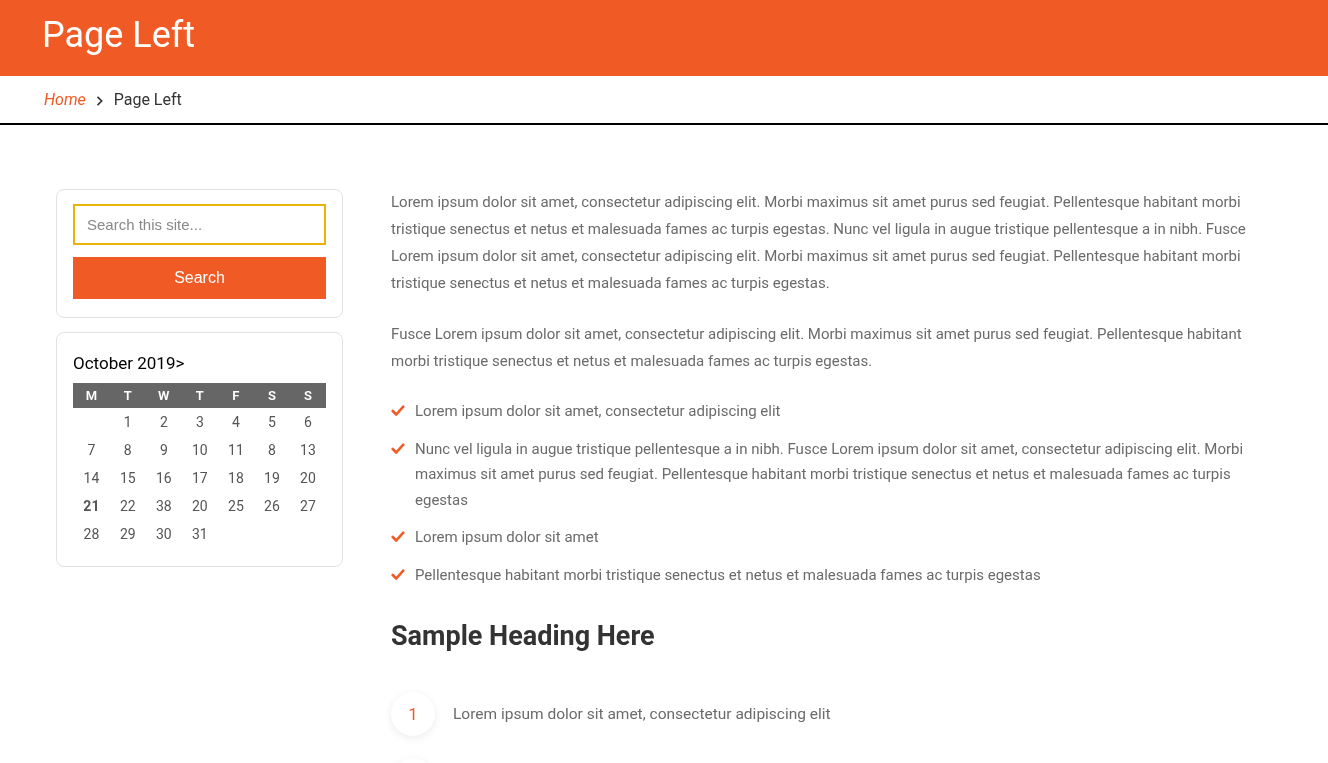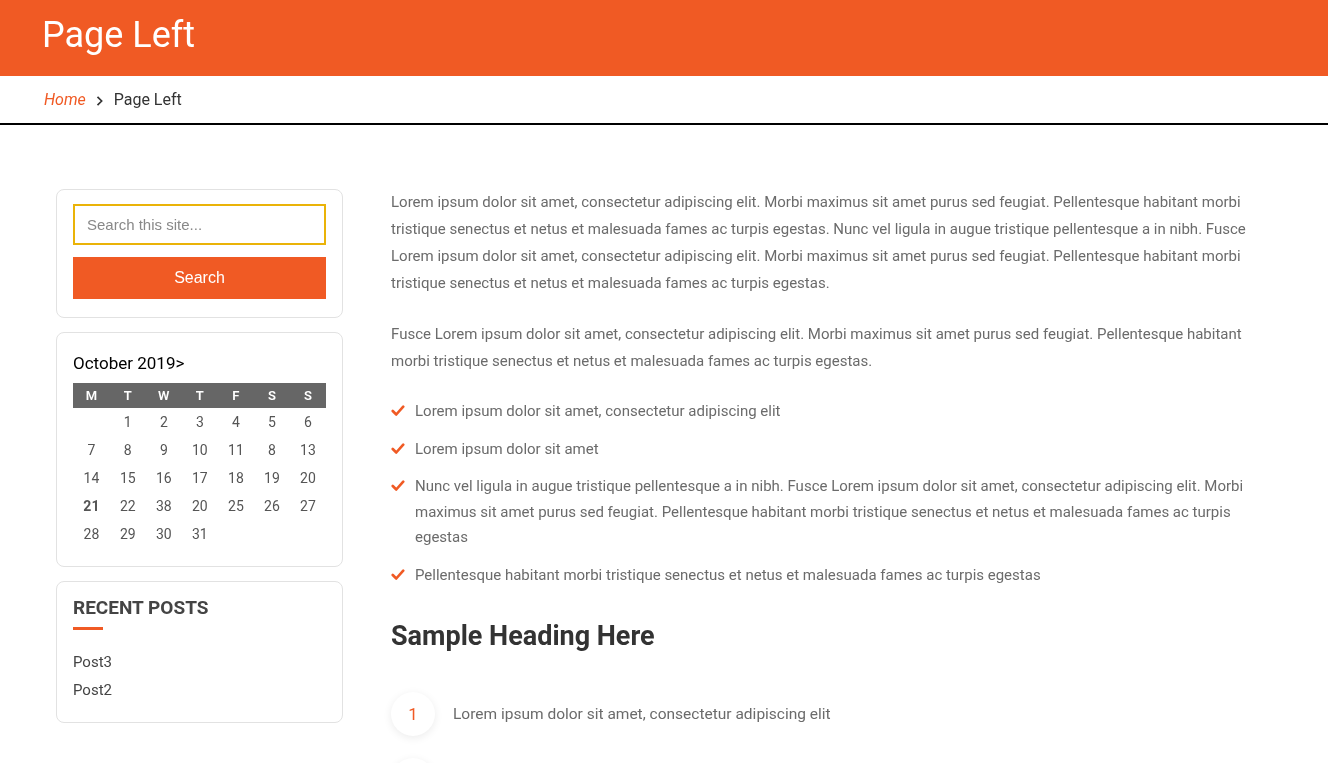--- a/index.html
+++ b/index.html
@@ -258,43 +258,35 @@
               <td>30</td>
               <td>31</td>
               <td></td>
               <td></td>
               <td></td>
             </tr>
           </tbody>
       </table>
     </div>
 
-    <div class="widget">
-      <div class="widget-title">RECENT POSTS</div>
-      <div class="widget-title-underline"></div>
-      <div id="recent-list">
-          <a href="#" class="post-link">Post3</a>
-          <a href="#" class="post-link">Post2</a>
-        </div>
-    </div>
   </aside>
 
   <main class="main">
     <p class="para">Lorem ipsum dolor sit amet, consectetur adipiscing elit. Morbi maximus sit amet purus sed feugiat. Pellentesque habitant morbi tristique senectus et netus et malesuada fames ac turpis egestas. Nunc vel ligula in augue tristique pellentesque a in nibh. Fusce Lorem ipsum dolor sit amet, consectetur adipiscing elit. Morbi maximus sit amet purus sed feugiat. Pellentesque habitant morbi tristique senectus et netus et malesuada fames ac turpis egestas.</p>
     <p class="para">Fusce Lorem ipsum dolor sit amet, consectetur adipiscing elit. Morbi maximus sit amet purus sed feugiat. Pellentesque habitant morbi tristique senectus et netus et malesuada fames ac turpis egestas.</p>
     <ul class="check-list" id="check-list">
         <li><span class="check-icon"><svg viewBox="0 0 16 16">
               <path d="M2 8 L6 12 L14 3" fill="none" stroke="#f05a24" stroke-width="3" stroke-linecap="round" stroke-linejoin="round"></path>
             </svg></span><span>Lorem ipsum dolor sit amet, consectetur adipiscing elit</span></li>
         <li><span class="check-icon"><svg viewBox="0 0 16 16">
               <path d="M2 8 L6 12 L14 3" fill="none" stroke="#f05a24" stroke-width="3" stroke-linecap="round" stroke-linejoin="round"></path>
-            </svg></span><span>Lorem ipsum dolor sit amet</span></li>
+            </svg></span><span>Nunc vel ligula in augue tristique pellentesque a in nibh. Fusce Lorem ipsum dolor sit amet, consectetur adipiscing elit. Morbi maximus sit amet purus sed feugiat. Pellentesque habitant morbi tristique senectus et netus et malesuada fames ac turpis egestas</span></li>
         <li><span class="check-icon"><svg viewBox="0 0 16 16">
               <path d="M2 8 L6 12 L14 3" fill="none" stroke="#f05a24" stroke-width="3" stroke-linecap="round" stroke-linejoin="round"></path>
-            </svg></span><span>Nunc vel ligula in augue tristique pellentesque a in nibh. Fusce Lorem ipsum dolor sit amet, consectetur adipiscing elit. Morbi maximus sit amet purus sed feugiat. Pellentesque habitant morbi tristique senectus et netus et malesuada fames ac turpis egestas</span></li>
+            </svg></span><span>Lorem ipsum dolor sit amet</span></li>
         <li><span class="check-icon"><svg viewBox="0 0 16 16">
               <path d="M2 8 L6 12 L14 3" fill="none" stroke="#f05a24" stroke-width="3" stroke-linecap="round" stroke-linejoin="round"></path>
             </svg></span><span>Pellentesque habitant morbi tristique senectus et netus et malesuada fames ac turpis egestas</span></li>
       </ul>
     <h2 class="sample-heading">Sample Heading Here</h2>
     <ul class="num-list" id="num-list">
         <li class="num-item">
           <div class="num-circle">1</div>
           <div class="num-text">Lorem ipsum dolor sit amet, consectetur adipiscing elit</div>
         </li>

